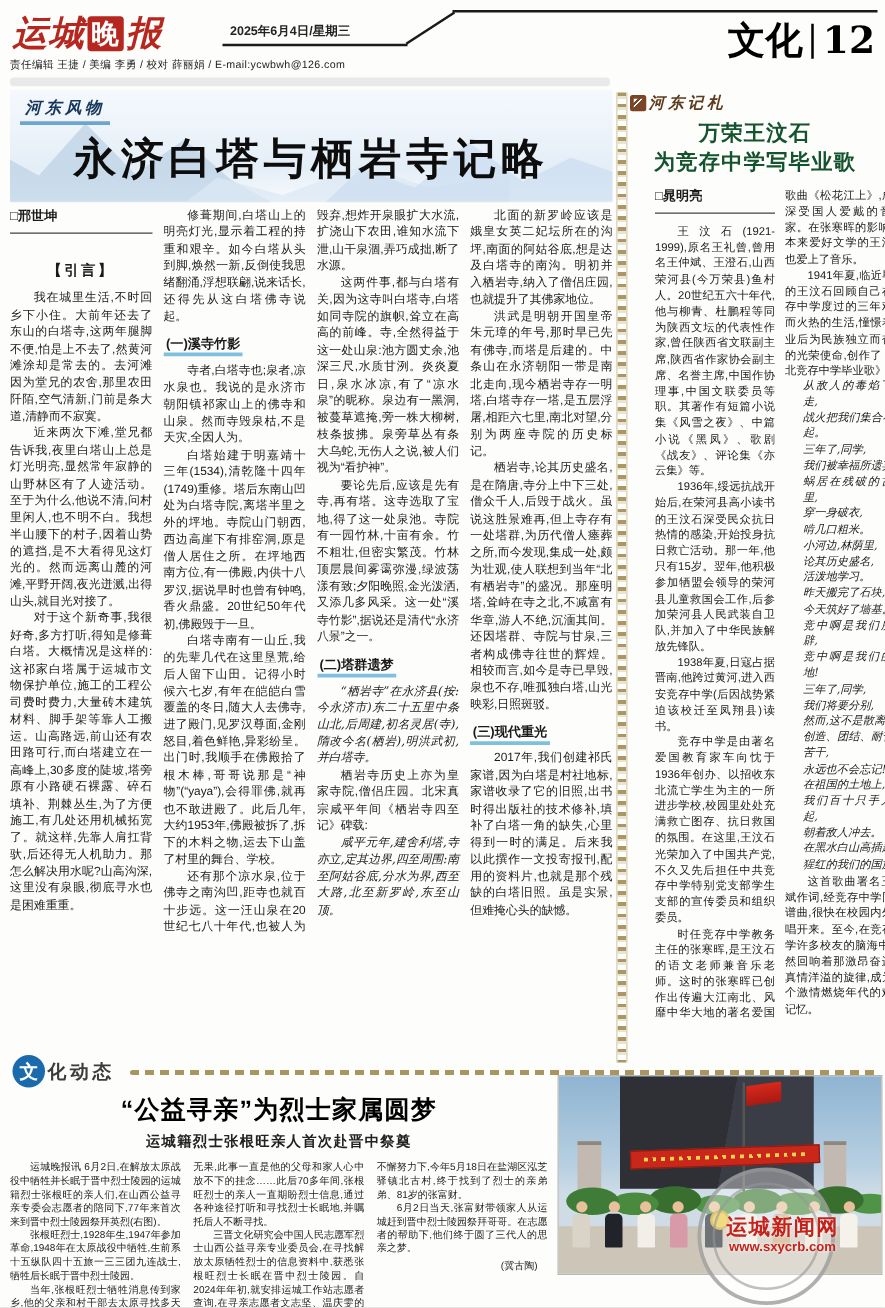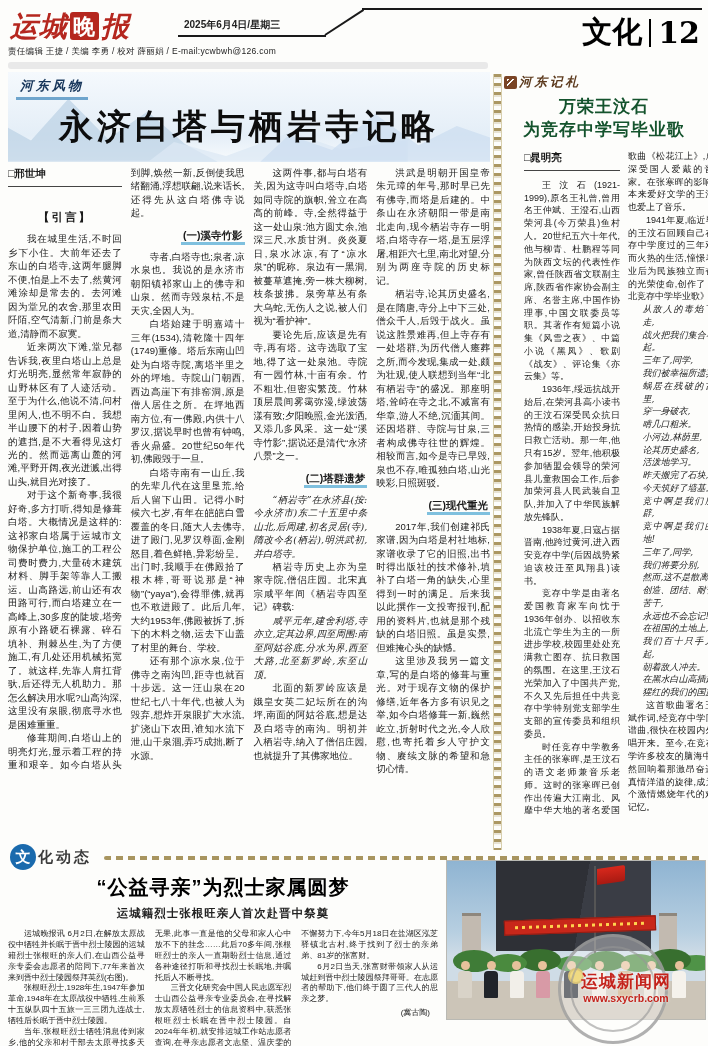--- a/index.html
+++ b/index.html
@@ -40,21 +40,21 @@
       font-weight:900;letter-spacing:4px;color:#0d0d0d;font-family:"DejaVu Sans",sans-serif;}
   .main-body{left:8px;top:166px;width:482px;height:670px;overflow:hidden;
       column-count:4;column-gap:9px;font-size:9.5px;line-height:1.42;text-align:justify;color:#1a1a1a;}
 
   
   .para{margin:0;text-indent:2em;}
   .para.author{text-indent:0;font-weight:bold;font-size:10.5px;border-bottom:1.5px solid #444;
       padding-bottom:5px;margin-bottom:8px;}
   .para.hintro{text-indent:0;text-align:center;font-weight:bold;font-size:11.5px;
       letter-spacing:2px;margin:22px 0 7px;}
-  .para.hsec{text-indent:0;text-align:right;margin:8px 0 7px;break-after:avoid;}
+  .para.hsec{text-indent:0;text-align:left;margin:8px 0 7px;break-after:avoid;}
   .hsec-inner{font-weight:bold;font-size:10.5px;border-bottom:3px solid #7fc0de;padding:0 2px 1px;}
   .para.quote,.para.lyric{font-family:"DejaVu Serif",serif;font-style:italic;}
   .para.lyric{text-indent:0;padding-left:1.6em;}
   .para.byline{text-indent:0;text-align:right;padding-right:8px;margin-top:3px;}
   .para.lead{}
 
   
   .v-orn{left:493px;top:74px;width:7px;height:776px;
       background:repeating-linear-gradient(180deg,#ab9763 0 3px,rgba(171,151,99,.25) 3px 5px,transparent 5px 9px);
       border-left:1px solid #d8cfae;border-right:1px solid #d8cfae;}
@@ -170,21 +170,20 @@
       <p class="para n">要论先后,应该是先有寺,再有塔。这寺选取了宝地,得了这一处泉池。寺院有一园竹林,十亩有余。竹不粗壮,但密实繁茂。竹林顶层晨间雾霭弥漫,绿波荡漾有致;夕阳晚照,金光泼洒,又添几多风采。这一处“溪寺竹影”,据说还是清代“永济八景”之一。</p>
       <p class="para hsec"><span class="hsec-inner">(二)塔群遗梦</span></p>
       <p class="para quote">“栖岩寺”在永济县(按:今永济市)东二十五里中条山北,后周建,初名灵居(寺),隋改今名(栖岩),明洪武初,并白塔寺。</p>
       <p class="para n">栖岩寺历史上亦为皇家寺院,僧侣庄园。北宋真宗咸平年间《栖岩寺四至记》碑载:</p>
       <p class="para quote">咸平元年,建舍利塔,寺亦立,定其边界,四至周围:南至阿姑谷底,分水为界,西至大路,北至新罗岭,东至山顶。</p>
       <p class="para n">北面的新罗岭应该是娥皇女英二妃坛所在的沟坪,南面的阿姑谷底,想是达及白塔寺的南沟。明初并入栖岩寺,纳入了僧侣庄园,也就提升了其佛家地位。</p>
       <p class="para n">洪武是明朝开国皇帝朱元璋的年号,那时早已先有佛寺,而塔是后建的。中条山在永济朝阳一带是南北走向,现今栖岩寺存一明塔,白塔寺存一塔,是五层浮屠,相距六七里,南北对望,分别为两座寺院的历史标记。</p>
       <p class="para n">栖岩寺,论其历史盛名,是在隋唐,寺分上中下三处,僧众千人,后毁于战火。虽说这胜景难再,但上寺存有一处塔群,为历代僧人瘗葬之所,而今发现,集成一处,颇为壮观,使人联想到当年“北有栖岩寺”的盛况。那座明塔,耸峙在寺之北,不减富有华章,游人不绝,沉湎其间。还因塔群、寺院与甘泉,三者构成佛寺往世的辉煌。相较而言,如今是寺已早毁,泉也不存,唯孤独白塔,山光映彩,日照斑驳。</p>
       <p class="para hsec"><span class="hsec-inner">(三)现代重光</span></p>
       <p class="para n">2017年,我们创建祁氏家谱,因为白塔是村社地标,家谱收录了它的旧照,出书时得出版社的技术修补,填补了白塔一角的缺失,心里得到一时的满足。后来我以此撰作一文投寄报刊,配用的资料片,也就是那个残缺的白塔旧照。虽是实景,但难掩心头的缺憾。</p>
-      <p class="para n">这里涉及我另一篇文章,写的是白塔的修葺与重光。对于现存文物的保护修缮,近年各方多有识见之举,如今白塔修葺一新,巍然屹立,折射时代之光,令人欣慰,也寄托着乡人守护文物、赓续文脉的希望和急切心情。</p>
     </div>
 
   <div class="abs v-orn"></div>
 
   <div class="abs right-col">
     <div class="r-label">
       <span class="icon"></span>
       <span class="txt">河东记札</span>
     </div>
     <div class="r-title">

